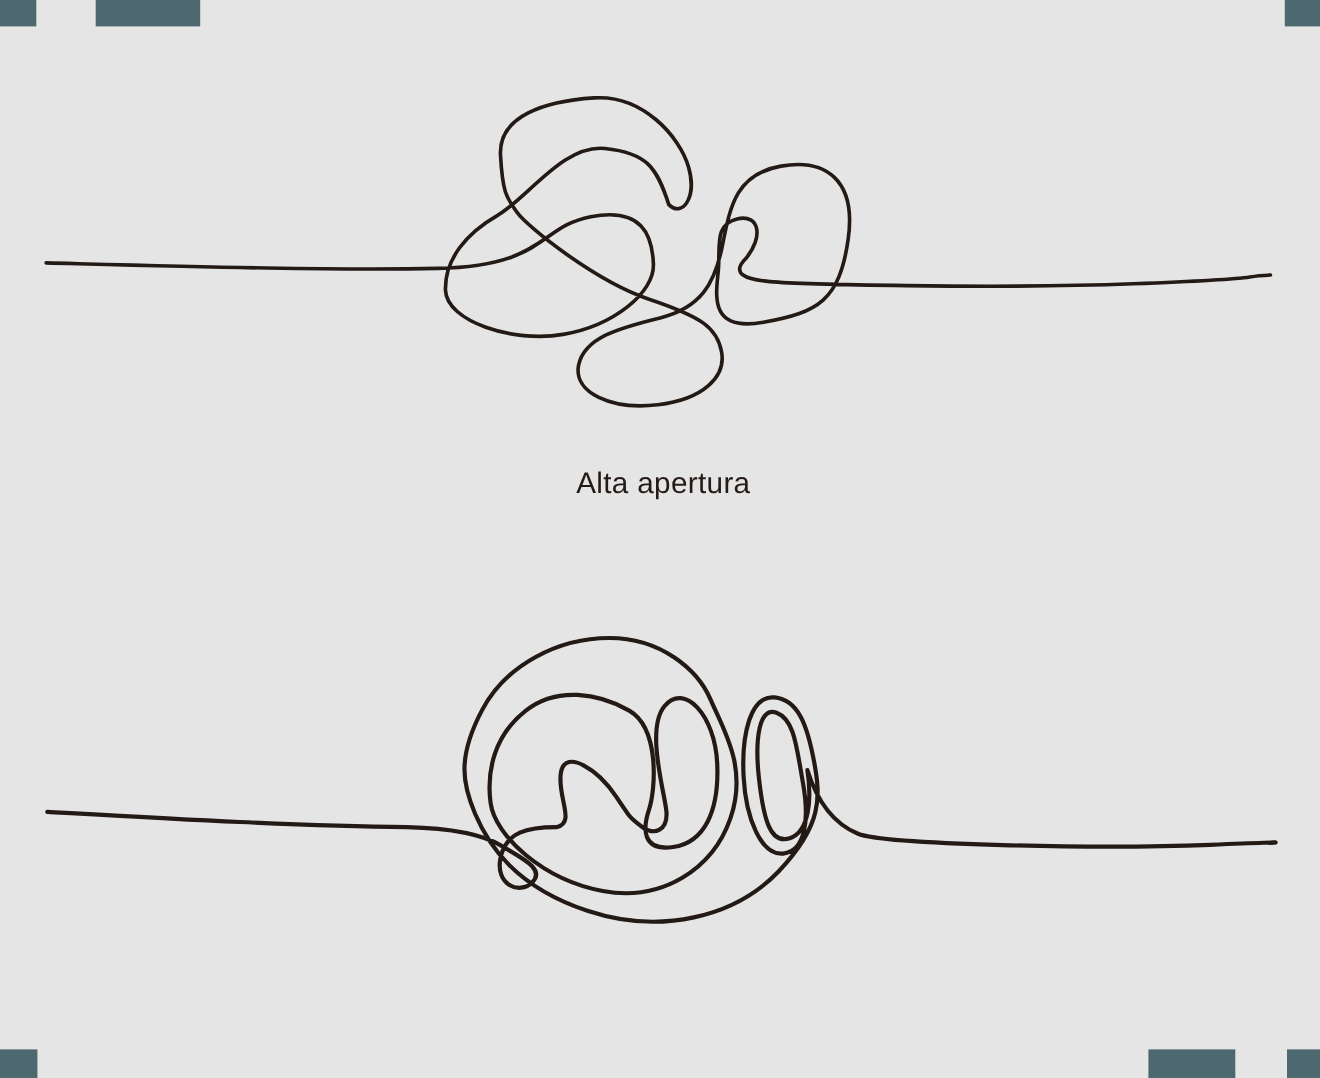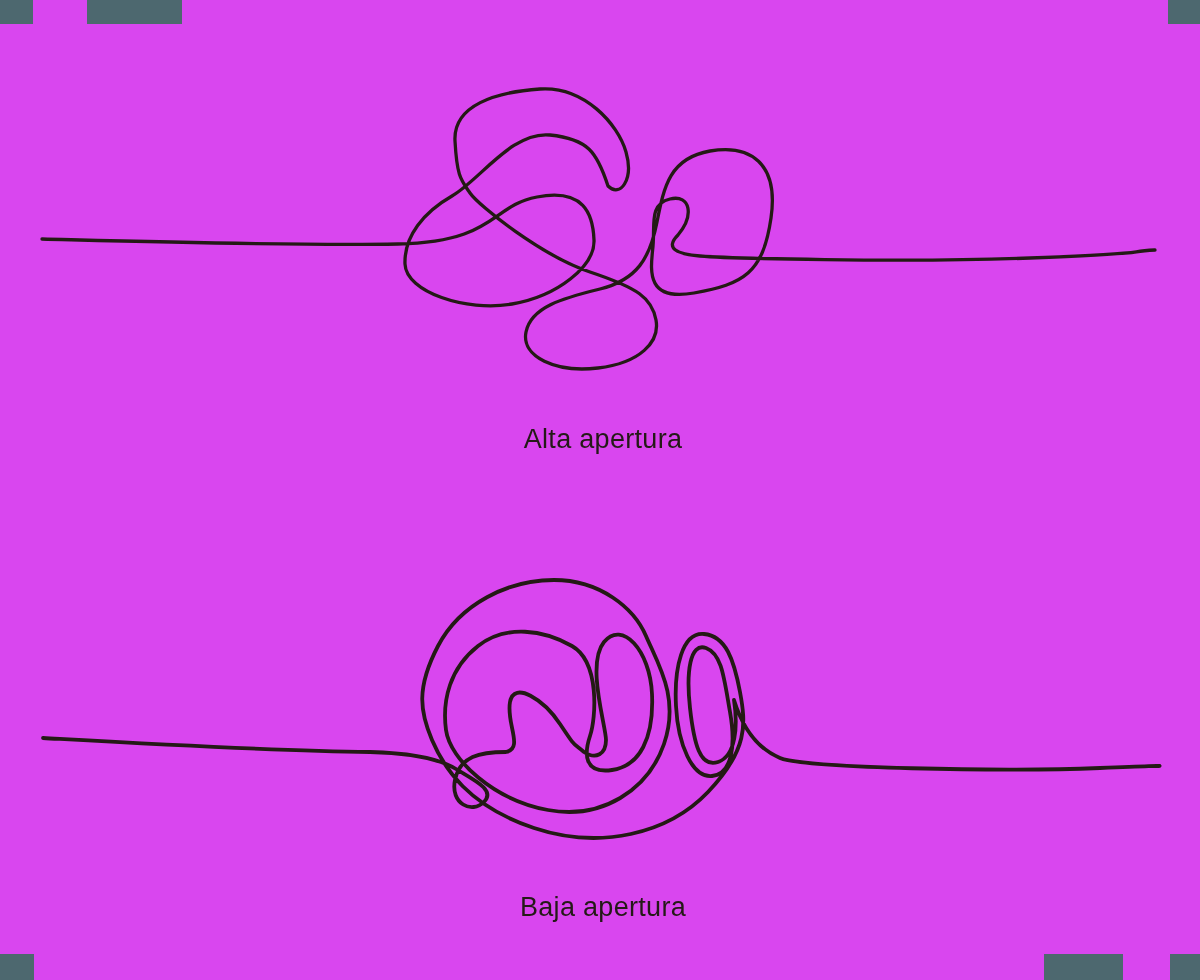--- a/index.html
+++ b/index.html
@@ -4,21 +4,21 @@
 <style>
   html, body {
     margin: 0;
     padding: 0;
     background: #ffffff;
   }
   .artboard {
     position: relative;
     width: 1200px;
     height: 980px;
-    background: #d946ef;
+    background: #e5e5e5;
     overflow: hidden;
     font-family: "Liberation Sans", sans-serif;
   }
   .scribbles-svg {
     position: absolute;
     left: 0;
     top: 0;
     width: 1200px;
     height: 980px;
     display: block;
@@ -126,21 +126,20 @@
              S 686 672 690 708
              S 700 768 718 762
              S 738 726 734 700
              C 742 726 756 748 780 758
              S 1000 772 1100 768
              S 1140 767 1157 766"></path>
   </svg>
 
   <div class="fig-label fig-label-alta">Alta apertura</div>
 
-  <div class="fig-label fig-label-baja">Baja apertura</div>
 
   <div class="corner-mark cm-top-left"></div>
   <div class="corner-mark cm-top-left2"></div>
   <div class="corner-mark cm-top-right"></div>
   <div class="corner-mark cm-bottom-left"></div>
   <div class="corner-mark cm-bottom-right2"></div>
   <div class="corner-mark cm-bottom-right"></div>
 
 </div>
 

